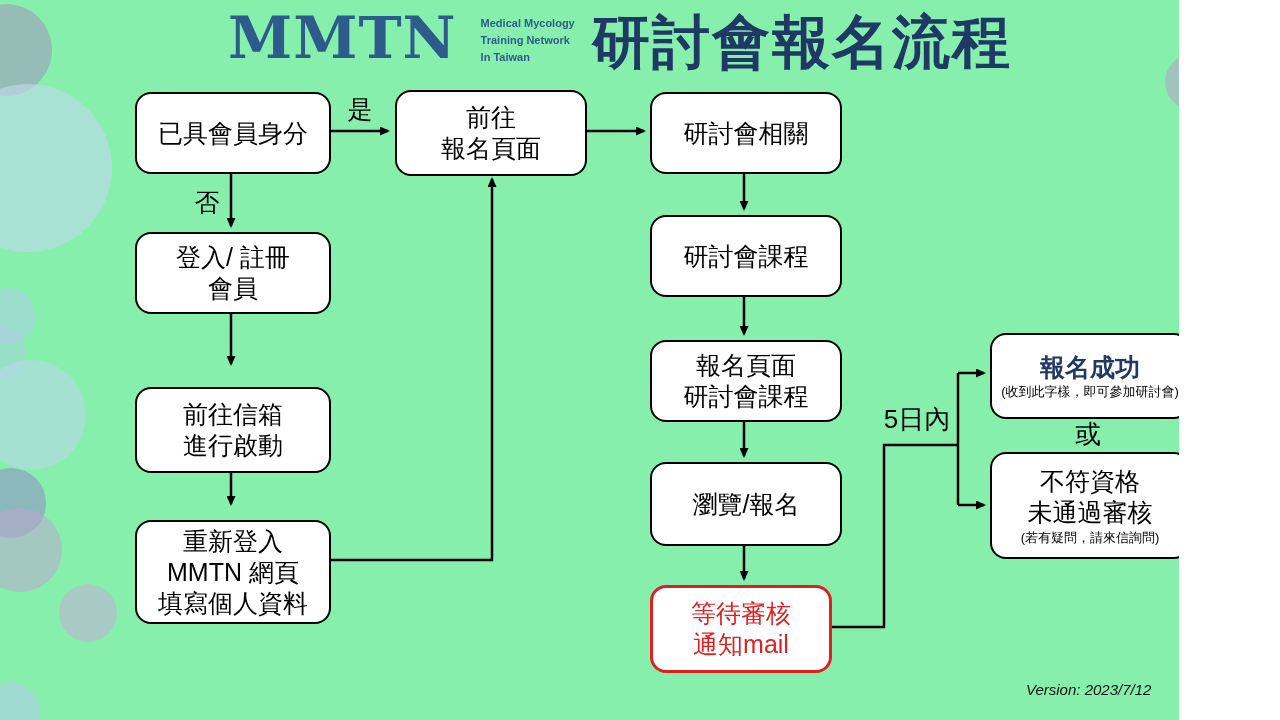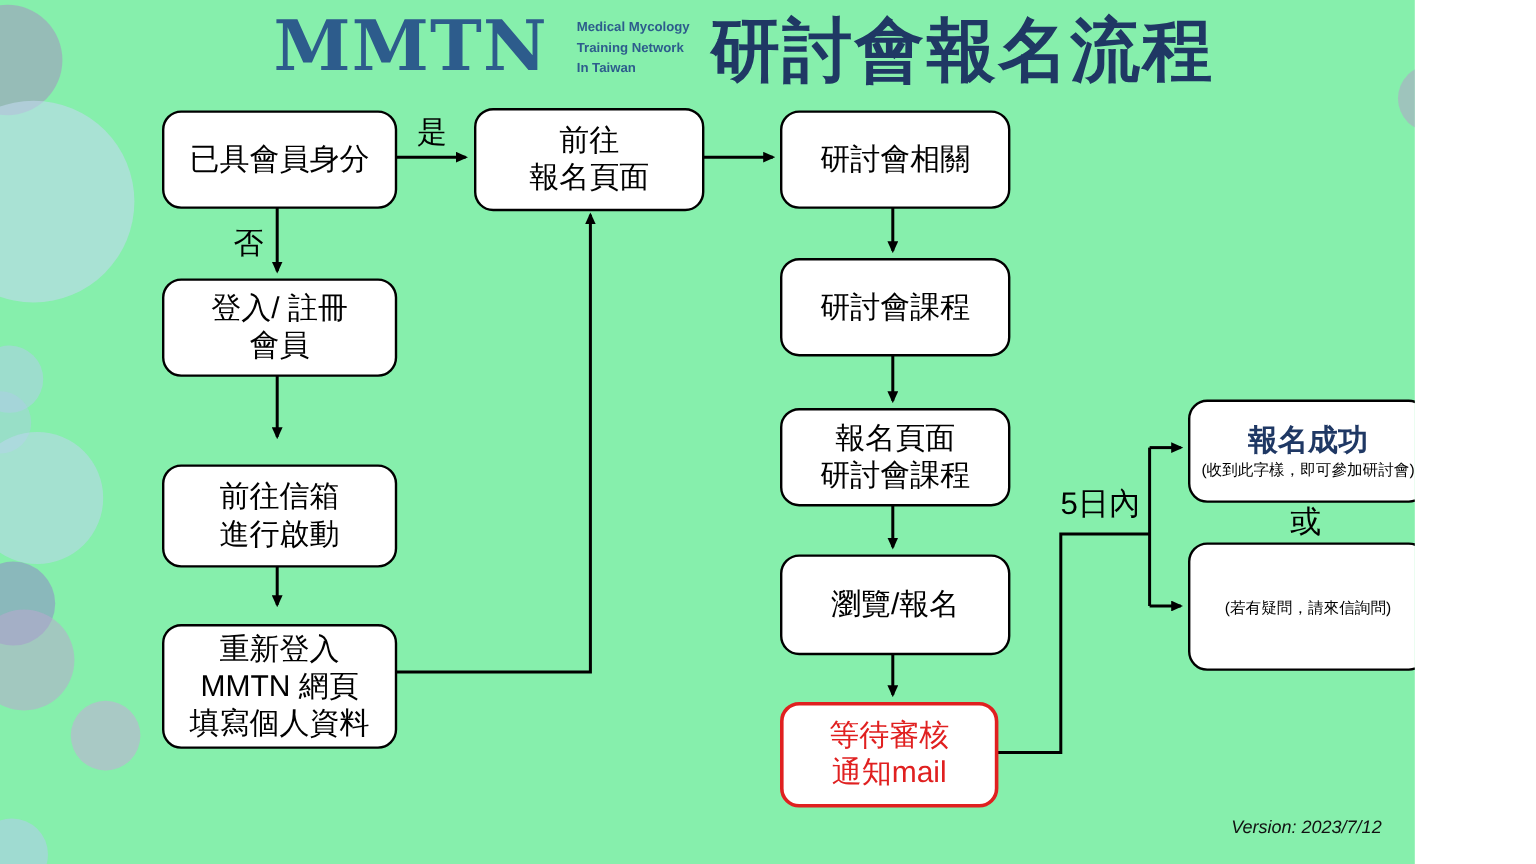--- a/index.html
+++ b/index.html
@@ -125,20 +125,22 @@
 
   <div class="node" style="left:990px;top:333px;width:196px;height:82px;">
     <span class="node-title">報名成功</span>
     <span class="node-note">(收到此字樣，即可參加研討會)</span>
   </div>
 
   <div class="node red" style="left:650px;top:585px;width:176px;height:82px;">等待審核
 通知mail</div>
 
   <div class="node" style="left:990px;top:452px;width:196px;height:103px;">
+    <span style="white-space:pre-line;">不符資格
+未通過審核</span>
     <span class="node-note">(若有疑問，請來信詢問)</span>
   </div>
 
   <div class="edge-label" style="left:338px;top:93px;width:44px;">是</div>
   <div class="edge-label" style="left:184px;top:186px;width:46px;">否</div>
   <div class="edge-label" style="left:869px;top:402px;width:96px;font-size:26px;">5日內</div>
   <div class="edge-label" style="left:1040px;top:417px;width:96px;font-size:26px;">或</div>
 
   <div class="version">Version: 2023/7/12</div>
 

